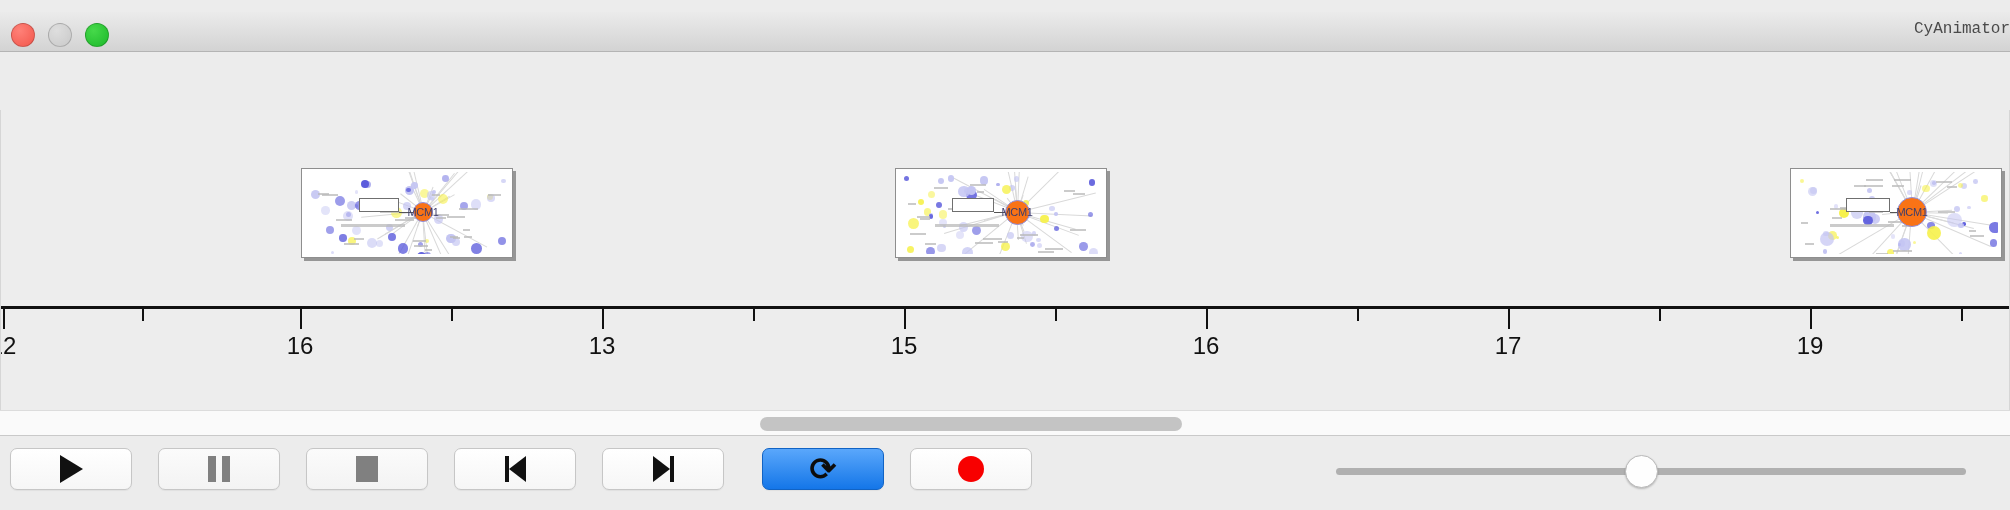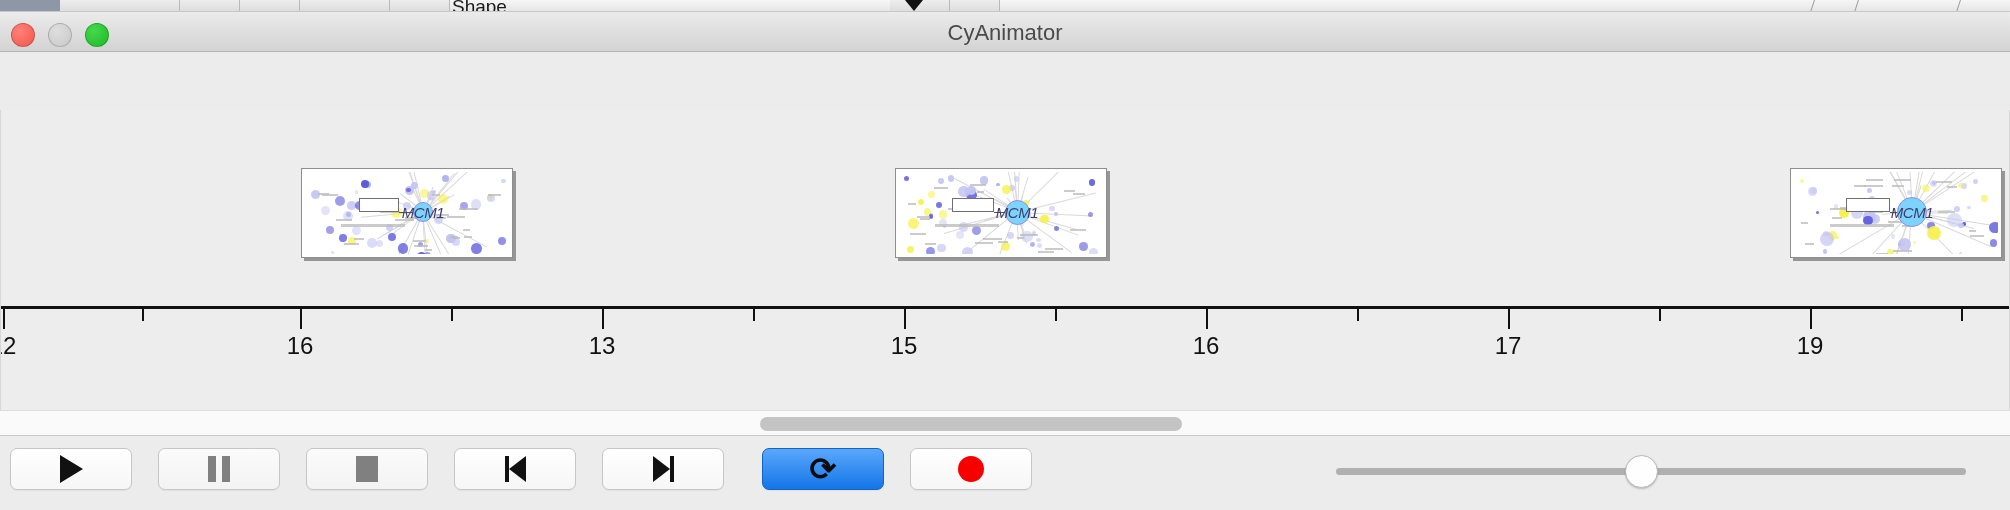--- a/index.html
+++ b/index.html
@@ -53,21 +53,21 @@
   .traffic { position: absolute; left: 11px; top: 11px; display: flex; gap: 13px; }
   .tl-dot {
     width: 24px; height: 24px; border-radius: 50%;
     border: 1px solid rgba(0,0,0,.18);
   }
   .tl-close { background: radial-gradient(circle at 35% 30%, #ff8178, #f2574c); }
   .tl-min   { background: radial-gradient(circle at 35% 30%, #dedede, #c9c9c9); }
   .tl-max   { background: radial-gradient(circle at 35% 30%, #46d94a, #1cb92a); }
   .win-title {
     position: absolute; left: 0; right: 0; top: 8px;
-    text-align: center; font-size: 22px; color: #4a4a4a;
+    text-align: right; font-size: 16px; color: #4a4a4a; font-family: Liberation Mono, monospace;
   }
 
   
   .toolbar {
     position: absolute; left: 0; top: 52px; width: 2010px; height: 58px;
     background: #efefef; border-bottom: 1px solid #c4c4c4;
   }
   .btn {
     position: absolute;
     border: 1px solid #c6c6c6; border-radius: 7px;
@@ -116,23 +116,23 @@
     position: absolute; top: 58px; width: 212px; height: 90px;
     background: #ffffff;
     border: 1px solid #8e8e8e;
     box-shadow: 3px 3px 0 rgba(120,120,120,.75);
     overflow: hidden; cursor: pointer;
   }
   .kf-canvas { position: absolute; inset: 3px; background: #fff; overflow: hidden; }
   .node { position: absolute; border-radius: 50%; }
   .hub {
     position: absolute; border-radius: 50%;
-    background: #7dd3fc; border: 1px solid #8e90e2;
+    background: #f97316; border: 1px solid #8e90e2;
     display: flex; align-items: center; justify-content: center;
-    font-size: 15px; color: #3d3d6b; letter-spacing: -.4px; font-style: italic;
+    font-size: 11px; color: #3d3d6b; letter-spacing: -.4px;
   }
   .callout {
     position: absolute; background: #fff; border: 1px solid #6f6f6f;
   }
   .callout-line { position: absolute; height: 1px; background: #555; }
   .edge { position: absolute; height: 1px; background: #d9d9d9; transform-origin: 0 0; }
   .tinytext { position: absolute; background: #b9b9b9; height: 2px; opacity: .75; }
 
   
   .hscroll-track {
@@ -201,35 +201,20 @@
     position: absolute; left: 1625px; top: 18px; width: 33px; height: 33px;
     border-radius: 50%; background: #fefefe; border: 1px solid #b9b9b9;
     box-shadow: 0 1px 2px rgba(0,0,0,.22); cursor: pointer;
   }
 </style>
 </head>
 <body>
 
 <div id="app">
 
-  <div class="bg-strip">
-    <div class="bg-dark"></div>
-    <div class="bg-block" style="left:60px;width:120px;"></div>
-    <div class="bg-block" style="left:180px;width:60px;"></div>
-    <div class="bg-block" style="left:240px;width:60px;"></div>
-    <div class="bg-block" style="left:300px;width:90px;"></div>
-    <div class="bg-block" style="left:390px;width:60px;"></div>
-    <div class="bg-block" style="left:890px;width:60px;"></div>
-    <div class="bg-block" style="left:950px;width:50px;"></div>
-    <div class="bg-text">Shape</div>
-    <div class="bg-tri"></div>
-    <div class="bg-slash" style="left:1812px;"></div>
-    <div class="bg-slash" style="left:1856px;"></div>
-    <div class="bg-slash" style="left:1958px;"></div>
-  </div>
 
   <div class="titlebar">
     <div class="traffic">
       <div class="tl-dot tl-close"></div>
       <div class="tl-dot tl-min"></div>
       <div class="tl-dot tl-max"></div>
     </div>
     <div class="win-title">CyAnimator</div>
   </div>
 

